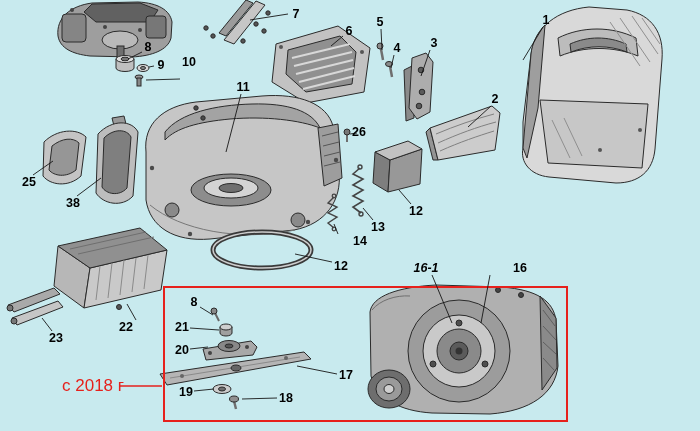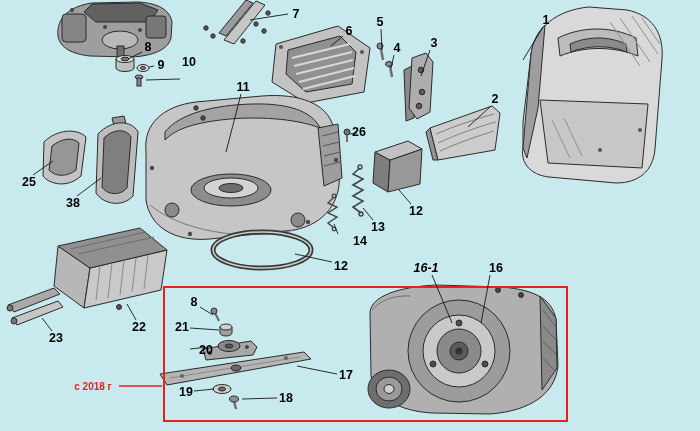--- a/index.html
+++ b/index.html
@@ -5,21 +5,21 @@
   html,body{margin:0;padding:0}
   body{font-family:"Liberation Sans",sans-serif;background:#ffffff}
   #stage{position:relative;width:700px;height:431px;background:#c8eaee;overflow:hidden}
   #parts-svg,#lines-svg{position:absolute;left:0;top:0}
   #lines-svg{pointer-events:none}
   .leader{fill:none;stroke:#161616;stroke-width:0.9}
   .red-leader{fill:none;stroke-width:1.4}
   #callout-layer{position:absolute;left:0;top:0;width:100%;height:100%;pointer-events:none}
   .callout{position:absolute;transform:translate(-50%,-50%);font-weight:bold;font-size:12.5px;color:#000;white-space:nowrap;line-height:1}
   #red-box{position:absolute;border:2px solid #e6211c;box-sizing:border-box}
-  #era-annotation{position:absolute;transform:translate(-50%,-50%);font-weight:bold;font-size:10px;white-space:nowrap}
+  #era-annotation{position:absolute;transform:translate(-50%,-50%);font-weight:normal;font-size:17px;white-space:nowrap}
 </style>
 </head>
 <body>
 
 <div id="stage" style="background: rgb(200, 234, 238);">
 
   <svg id="parts-svg" width="700" height="431" viewBox="0 0 700 431">
 
     <g>
       <path d="M58,36 C56,18 70,6 92,3 L138,2 C158,3 170,10 172,22 L171,38 C168,50 152,56 132,57 L90,56 C72,54 60,48 58,36 Z" fill="#9e9e9e" stroke="#2b2b2b"></path>
@@ -302,28 +302,28 @@
       <div class="callout" style="left: 349px; top: 31px;">6</div>
       <div class="callout" style="left: 296px; top: 14px;">7</div>
       <div class="callout" style="left: 148px; top: 47px;">8</div>
       <div class="callout" style="left: 161px; top: 65px;">9</div>
       <div class="callout" style="left: 189px; top: 62px;">10</div>
       <div class="callout" style="left: 243px; top: 87px;">11</div>
       <div class="callout" style="left: 416px; top: 211px;">12</div>
       <div class="callout" style="left: 378px; top: 227px;">13</div>
       <div class="callout" style="left: 341px; top: 241px; margin-left: 19px;">14</div>
       <div class="callout" style="left: 341px; top: 266px;">12</div>
-      <div class="callout" style="left: 496px; top: 268px;">16</div>
+      <div class="callout" style="left: 520px; top: 268px;">16</div>
       <div class="callout" style="left: 426px; top: 268px; font-style: italic;">16-1</div>
       <div class="callout" style="left: 346px; top: 375px;">17</div>
       <div class="callout" style="left: 286px; top: 398px;">18</div>
       <div class="callout" style="left: 186px; top: 392px;">19</div>
-      <div class="callout" style="left: 182px; top: 350px; margin-left: 24px;">20</div>
+      <div class="callout" style="left: 182px; top: 350px;">20</div>
       <div class="callout" style="left: 182px; top: 327px;">21</div>
-      <div class="callout" style="left: 139px; top: 327px;">22</div>
+      <div class="callout" style="left: 126px; top: 327px;">22</div>
       <div class="callout" style="left: 56px; top: 338px; text-align: right;">23</div>
       <div class="callout" style="left: 73px; top: 203px;">38</div>
       <div class="callout" style="left: 29px; top: 182px;">25</div>
       <div class="callout" style="left: 359px; top: 132px;">26</div>
       <div class="callout" style="left: 194px; top: 302px;">8</div>
     </div>
 
   <div id="era-annotation" style="left: 93px; top: 386px; color: rgb(230, 33, 28);">с 2018 г</div>
 
 </div>

